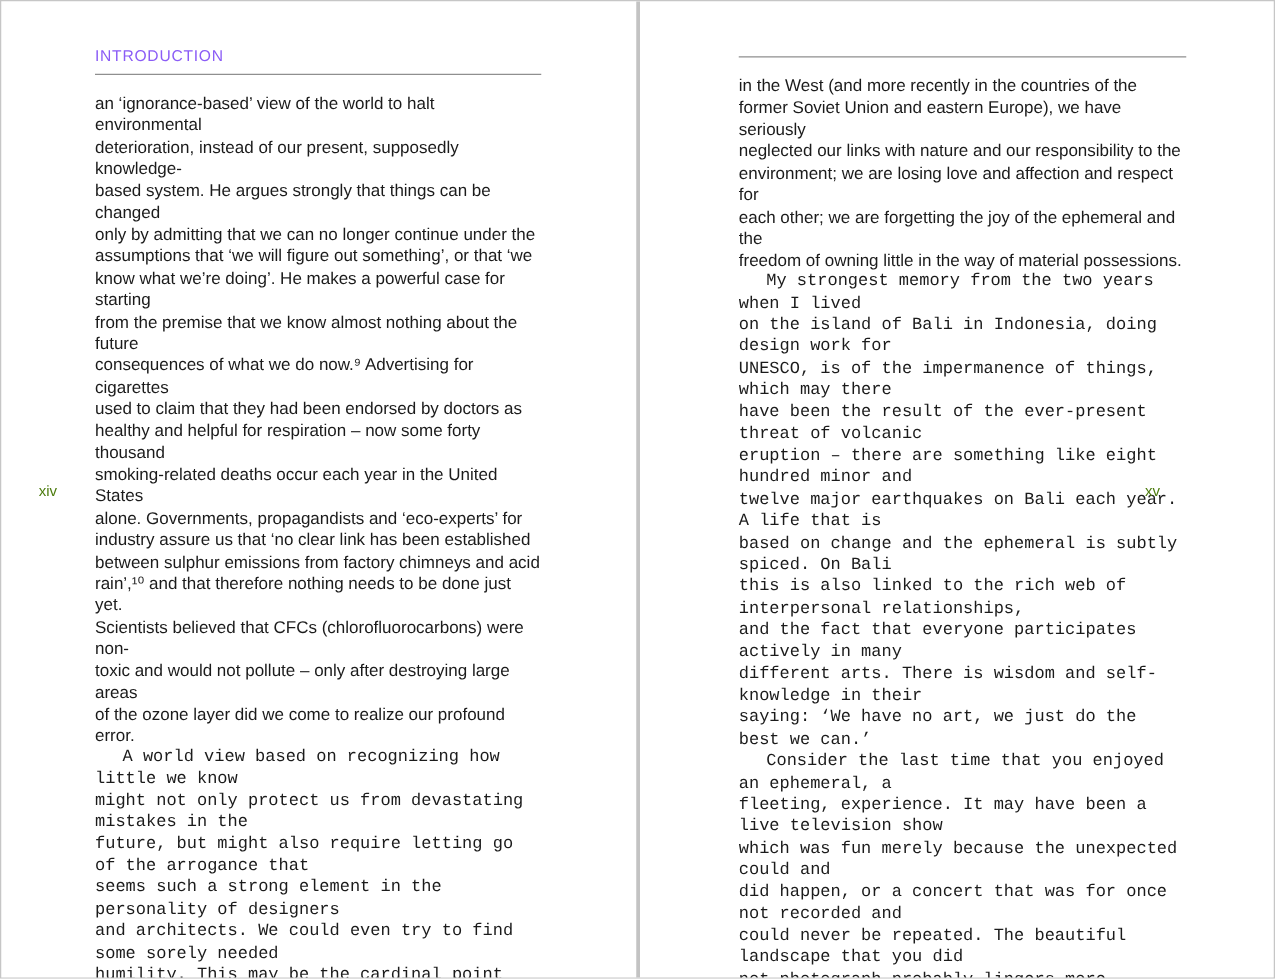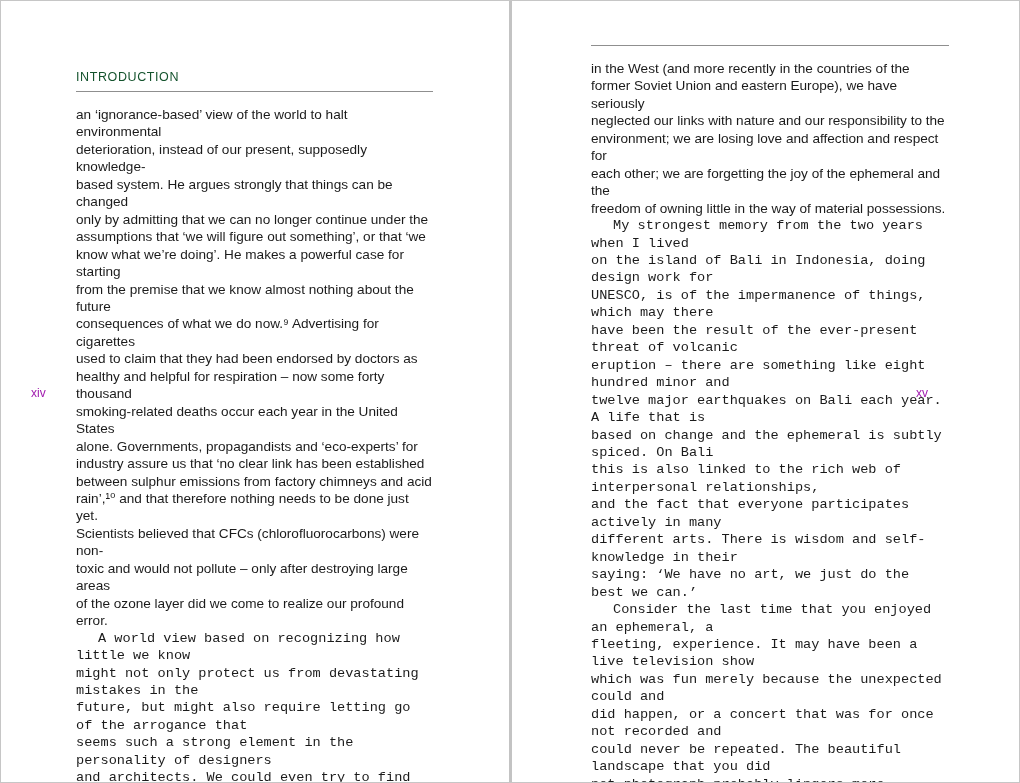--- a/index.html
+++ b/index.html
@@ -27,24 +27,23 @@
   }
   .page-col {
     position: absolute;
     top: 37px;
   }
   .page-col.left  { left: 75px;  width: 357px; }
   .page-col.right { left: 590px; width: 358px; }
   .running-head {
     font-size: 12.5px;
     letter-spacing: 0.6px;
-    color: #14532d;
+    color: #8b5cf6;
     line-height: 14px;
     white-space: nowrap;
-    margin-top: 32px;
   }
   .head-rule {
     border: 0;
     border-top: 1px solid #8f8f8f;
     margin: 7px 0 0 0;
     height: 0;
   }
   .body-text {
     margin-top: 14px;
     font-size: 13.6px;
@@ -55,21 +54,21 @@
     margin: 0;
     white-space: pre-line;
   }
   .body-text p.indent {
     text-indent: 22px;
     font-family: Liberation Mono, monospace;
   }
   .folio {
     position: absolute;
     font-size: 12px;
-    color: #a21caf;
+    color: #4d7c0f;
   }
   .folio.left  { left: 30px;  top: 385px; }
   .folio.right { left: 915px; top: 385px; }
 </style>
 </head>
 <body>
 
 <div class="spread">
 
   <div class="gutter"></div>

